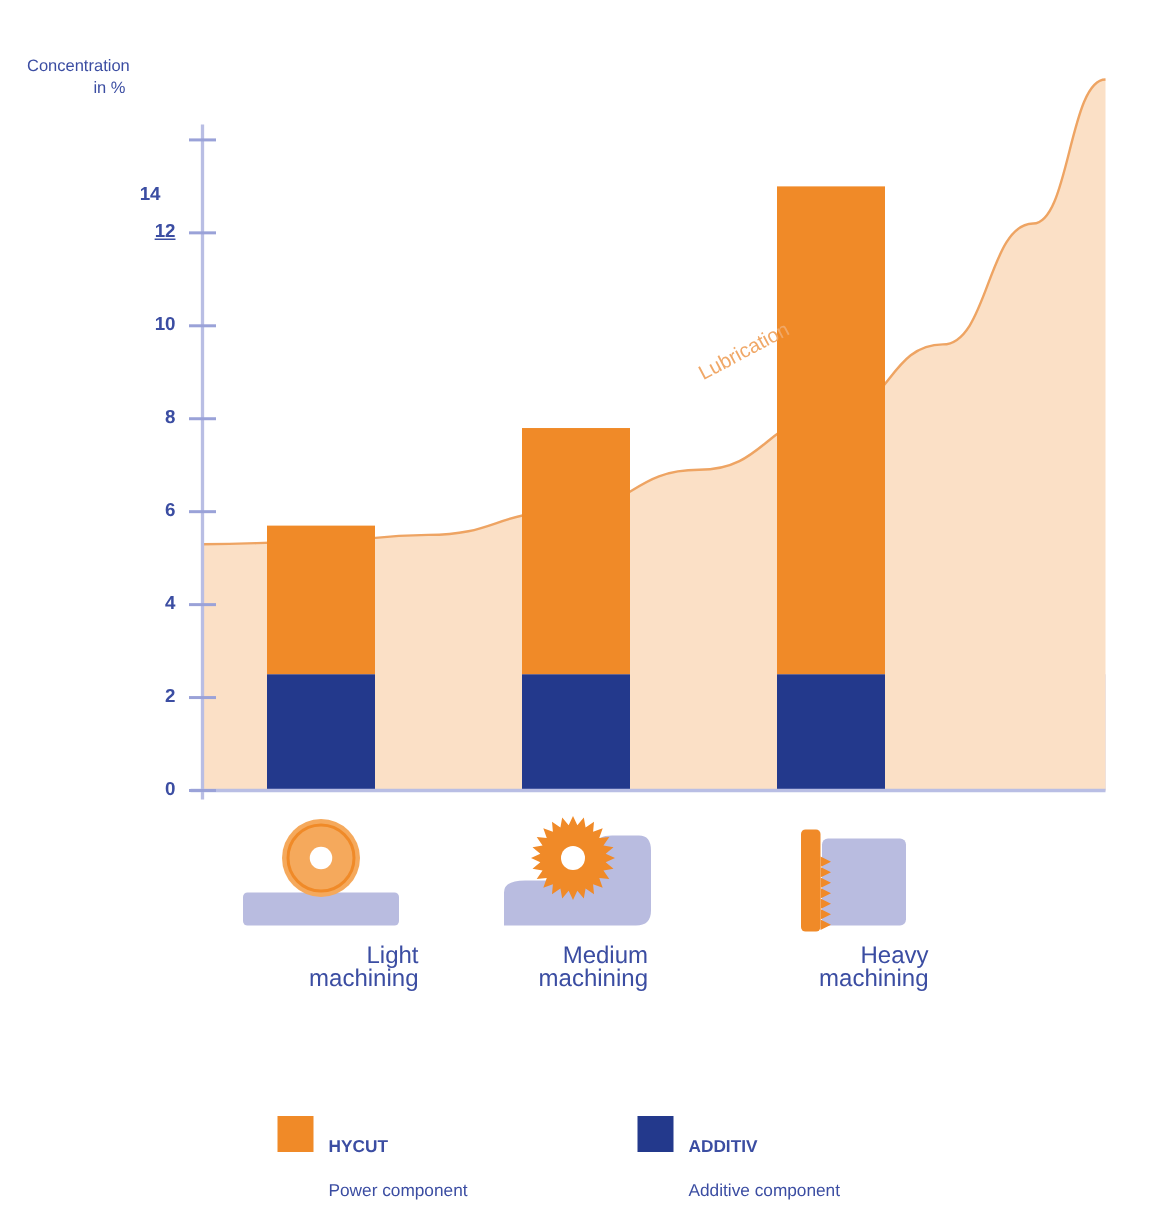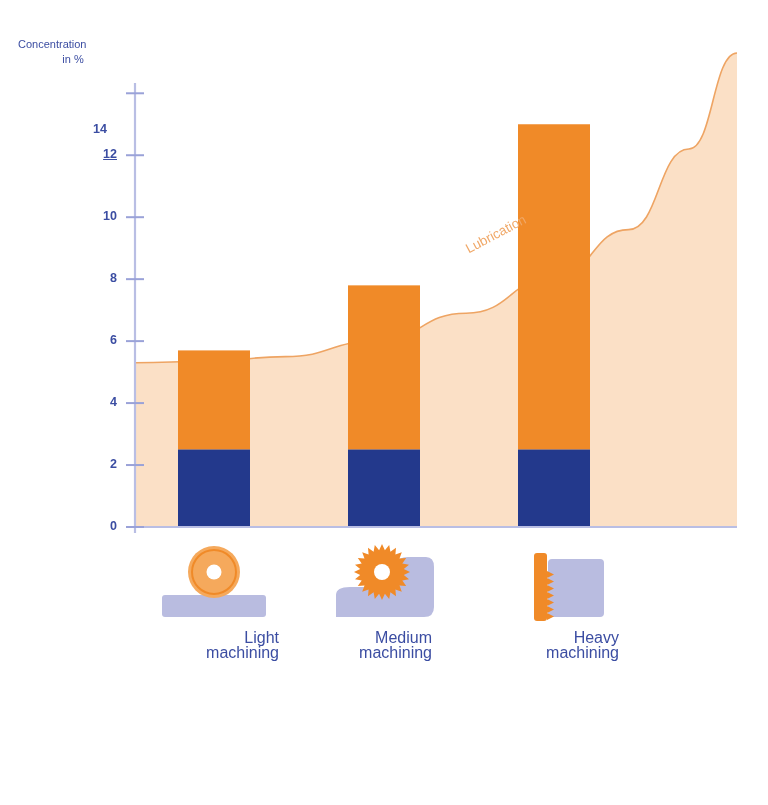--- a/index.html
+++ b/index.html
@@ -134,14 +134,30 @@
     </div>
   <div id="catlabels">
       <div class="cat-label" style="left: 149px; top: 630px;">Light
 machining</div>
       <div class="cat-label" style="left: 302px; top: 630px;">Medium
 machining</div>
       <div class="cat-label" style="left: 489px; top: 630px;">Heavy
 machining</div>
     </div>
 
+  <div class="legend">
+    <div class="legend-item" style="left:185px;top:8px;">
+      <span class="legend-swatch" id="sw0" style="background: rgb(240, 138, 40);"></span>
+      <span class="legend-text">
+        <b class="lt-b">HYCUT</b>
+        <span class="lt-b">Power component</span>
+      </span>
+    </div>
+    <div class="legend-item" style="left:425px;top:8px;">
+      <span class="legend-swatch" id="sw1" style="background: rgb(35, 57, 140);"></span>
+      <span class="legend-text">
+        <b class="lt-b">ADDITIV</b>
+        <span class="lt-b">Additive component</span>
+      </span>
+    </div>
+  </div>
 
 </div>
 
 </body></html>

